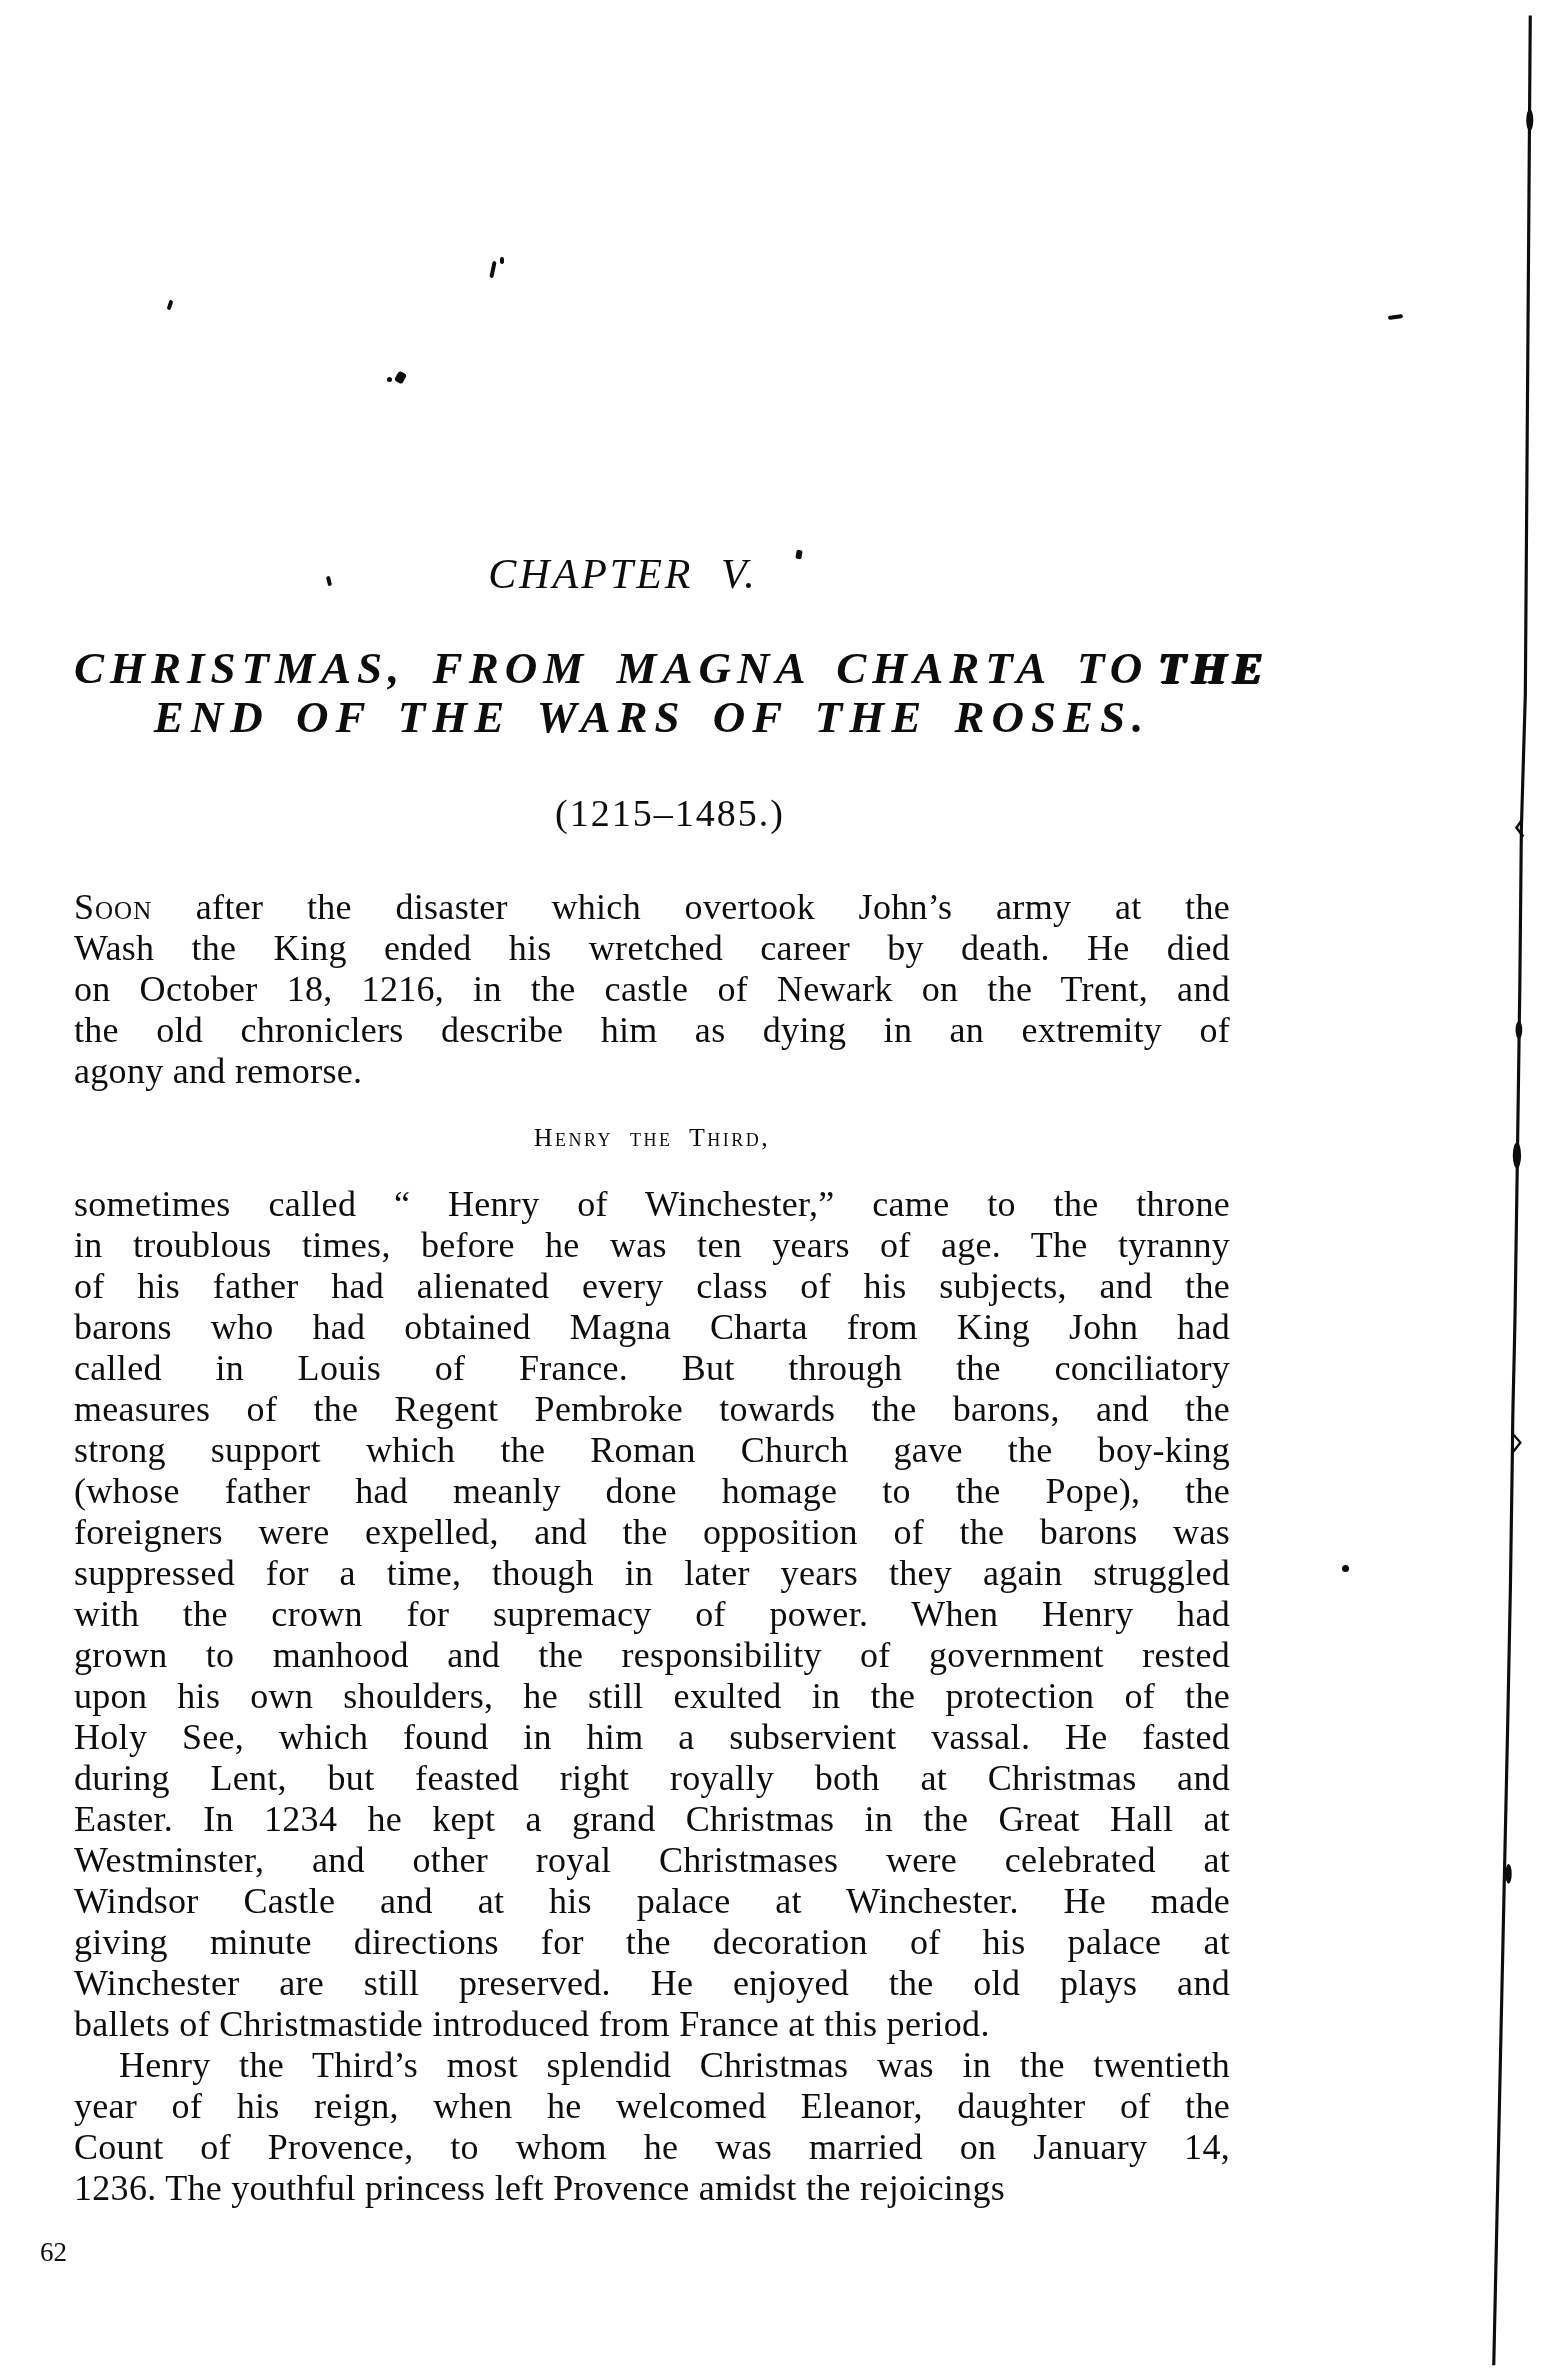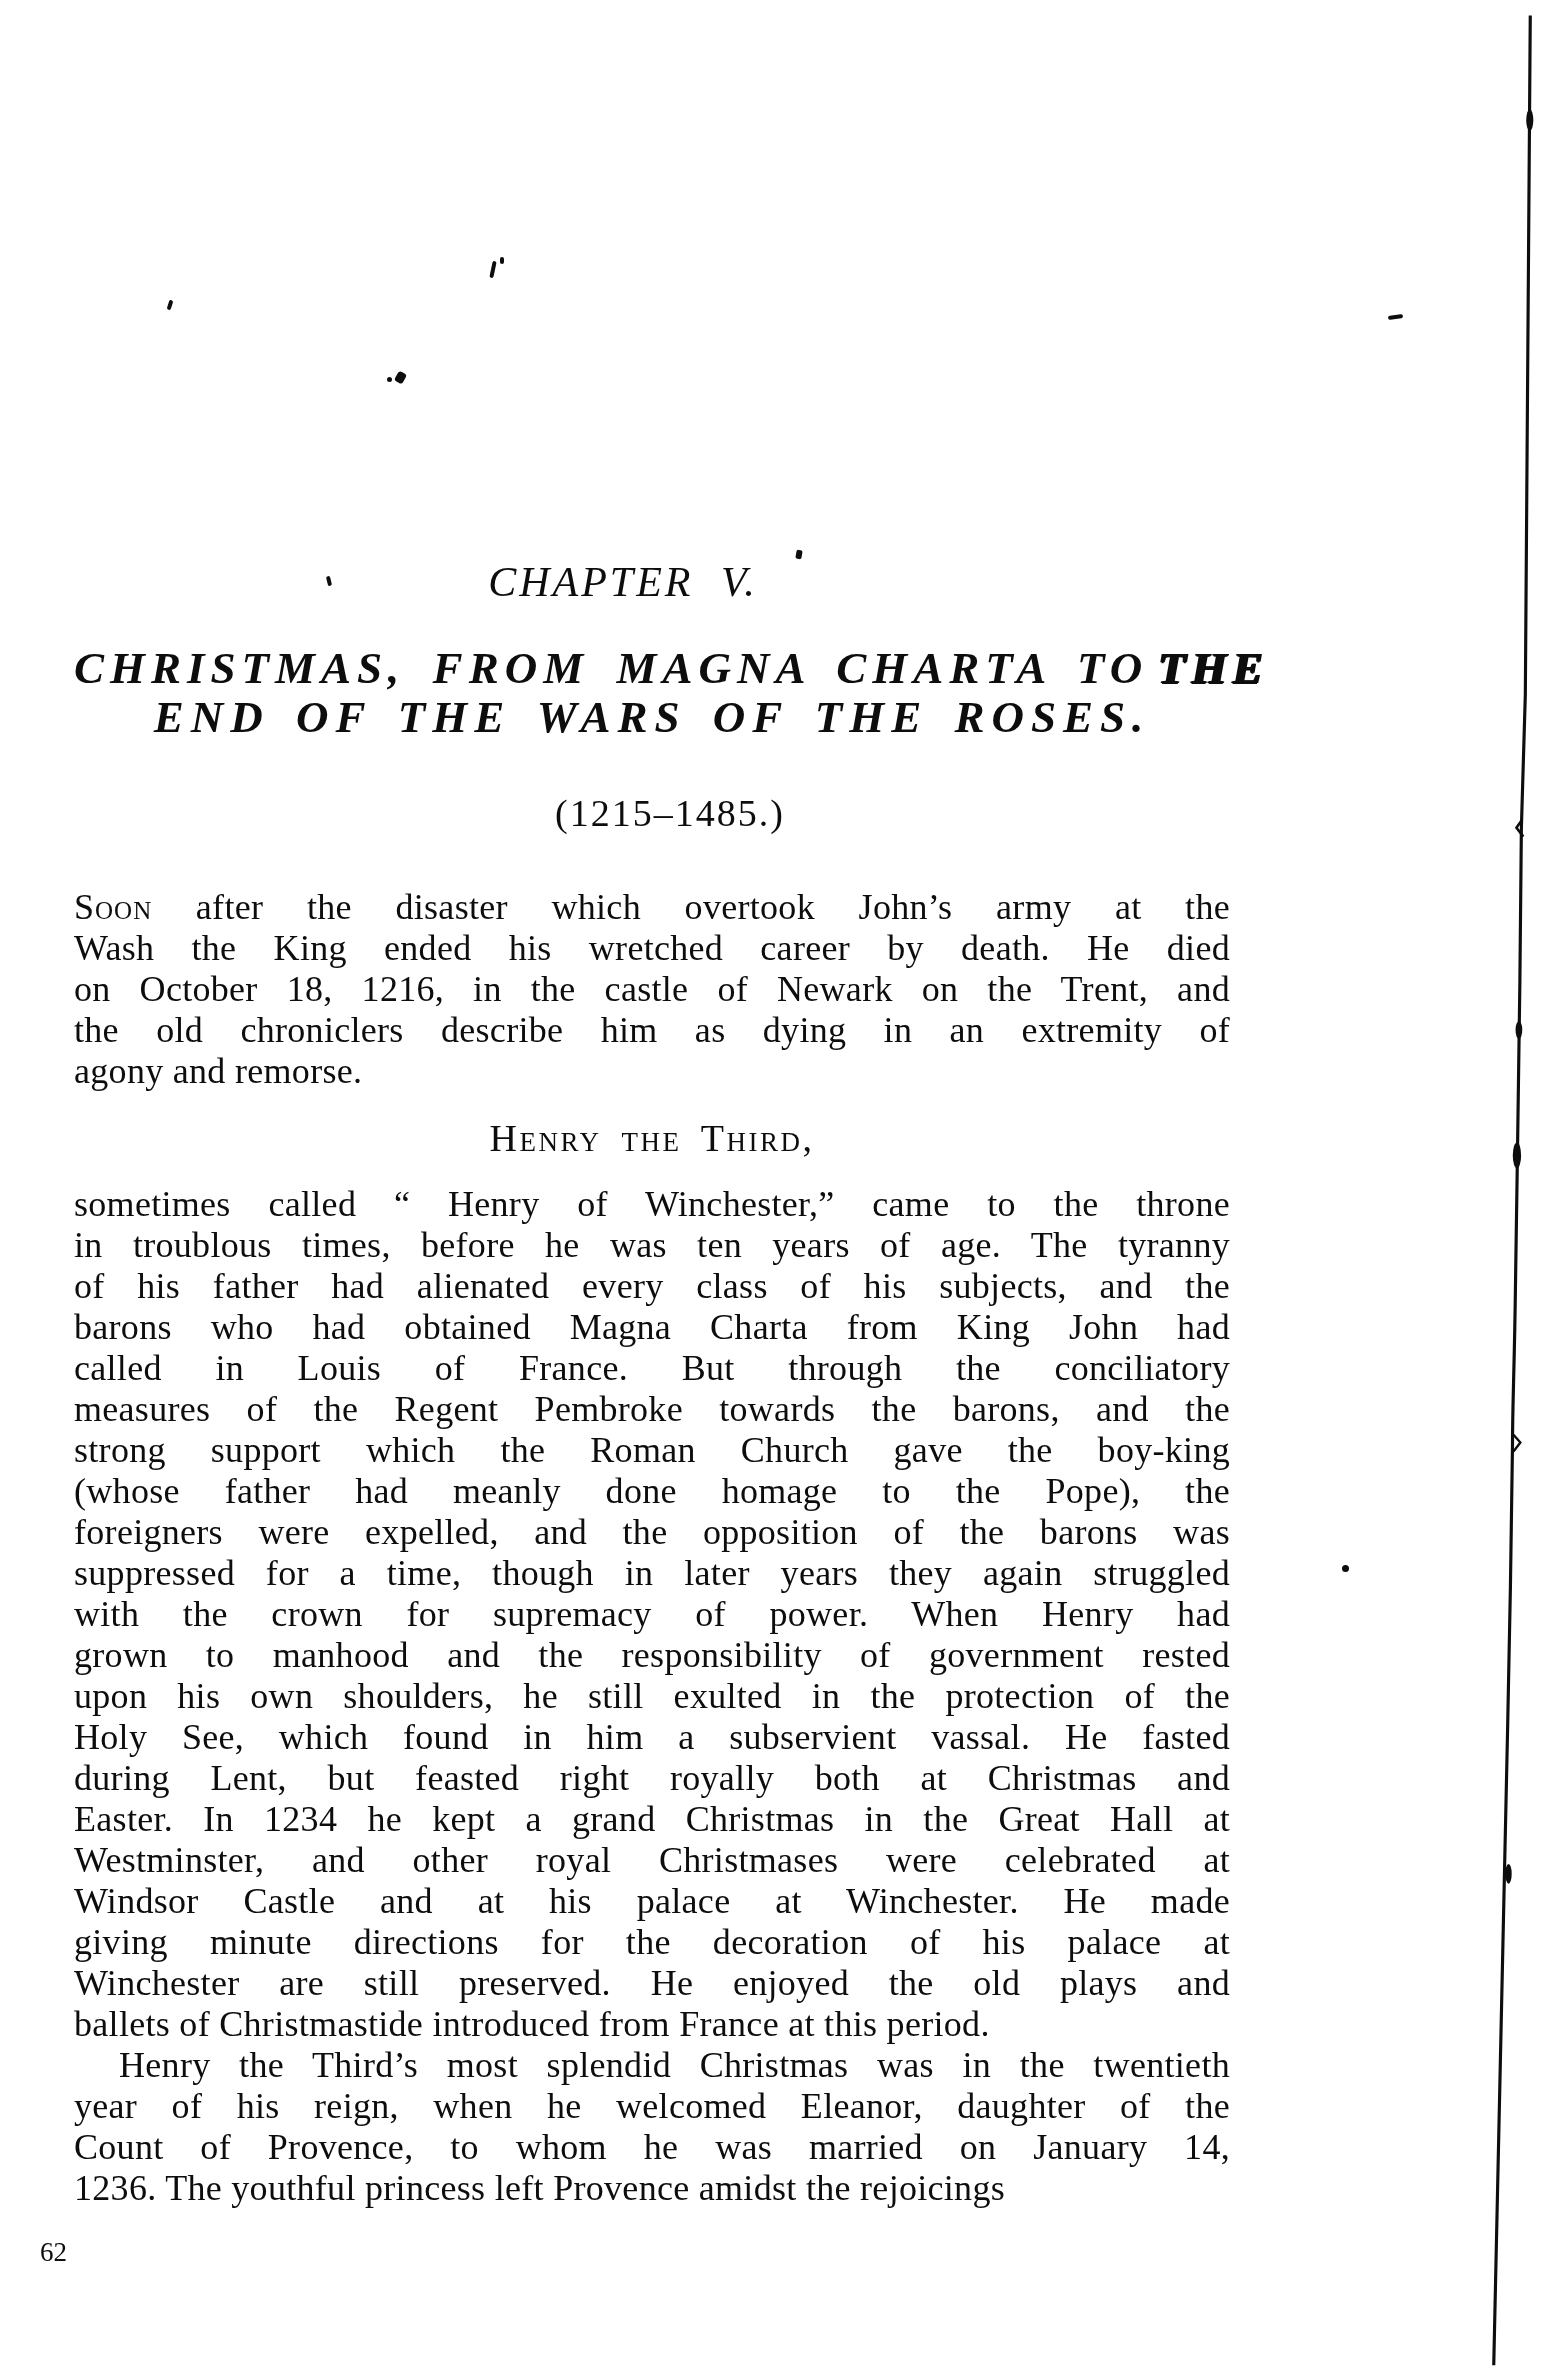--- a/index.html
+++ b/index.html
@@ -13,21 +13,20 @@
   }
   
   .chapter-head{
     position:absolute;top:550px;left:74px;width:1156px;
     text-align:center;
     font-style:italic;
     font-size:42px;
     letter-spacing:3px;
     word-spacing:14px;
     transform:translateX(-29px);
-    margin-top:8px;
   }
   .main-title{
     position:absolute;top:644px;left:74px;width:1156px;
     text-align:center;
     font-weight:bold;
     font-size:45px;
     line-height:49px;
     letter-spacing:6px;
     word-spacing:10px;
     white-space:nowrap;
@@ -70,21 +69,21 @@
     font-variant-caps:small-caps;
     letter-spacing:1px;
   }
   .section-heading{
     margin-top:24px;
     margin-bottom:24px;
     height:44px;
     line-height:44px;
     text-align:center;
     font-variant-caps:small-caps;
-    font-size:38px;
+    font-size:26px;
     letter-spacing:2.5px;
     word-spacing:8px;
   }
   
   .folio{
     position:absolute;top:2237px;left:74px;width:1156px;
     text-align:left;
     font-size:27px;
     transform:translateX(-34px);
   }

